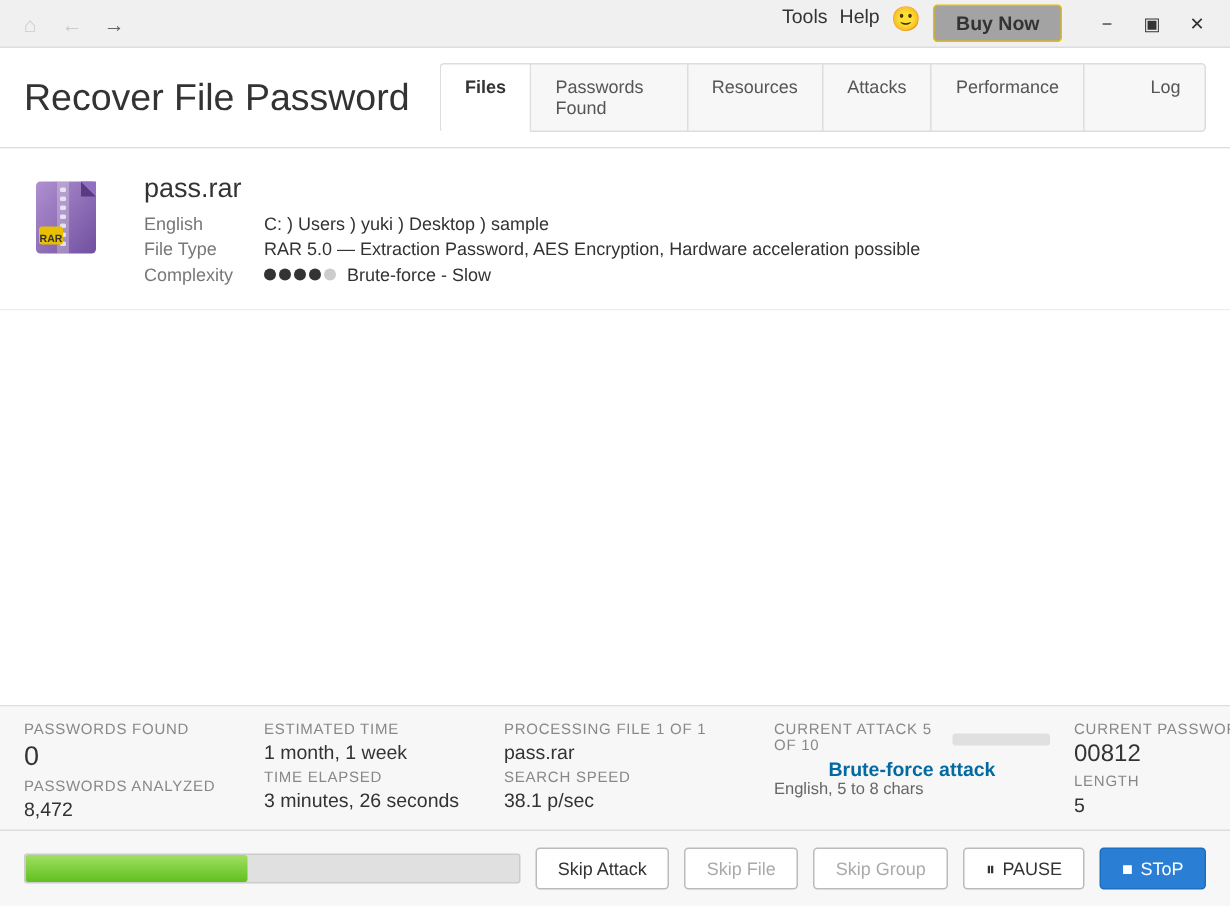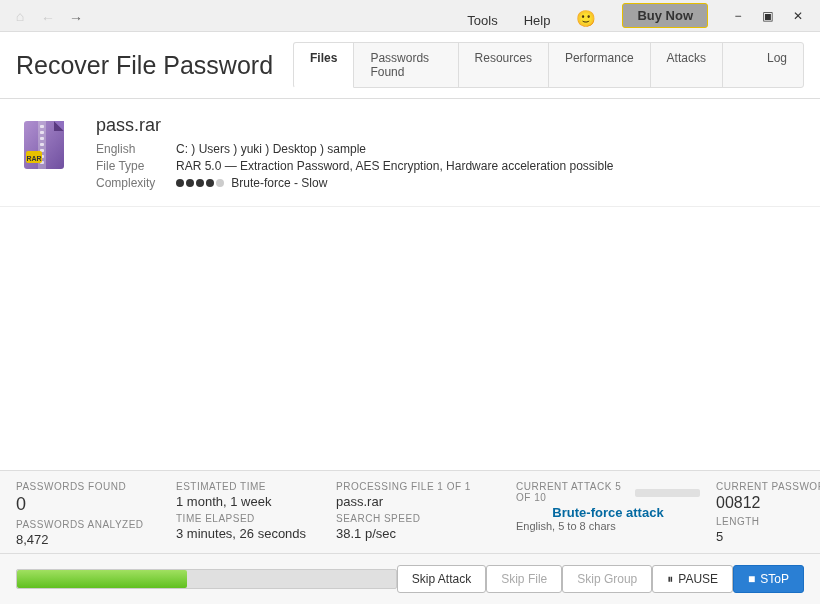--- a/index.html
+++ b/index.html
@@ -15,21 +15,21 @@
       border-bottom: 1px solid #ddd;
     }
     .title-bar-nav { display: flex; gap: 4px; align-items: center; }
     .nav-btn {
       width: 24px; height: 24px; border: none; background: transparent;
       cursor: pointer; display: flex; align-items: center; justify-content: center;
       font-size: 14px; color: #666; border-radius: 3px;
     }
     .nav-btn.disabled { color: #ccc; cursor: default; }
     .title-bar-spacer { flex: 1; }
-    .title-bar-menu { display: flex; gap: 26px; align-items: flex-end; margin-right: 16px; font-size: 13px; }
+    .title-bar-menu { display: flex; gap: 8px; align-items: flex-start; margin-right: 16px; font-size: 13px; }
     .menu-item { cursor: pointer; color: #333; }
     .buy-now-btn {
       background: #a3a3a3; border: 1px solid #e6be00; padding: 4px 14px;
       font-size: 13px; font-weight: bold; cursor: pointer; color: #333;
       border-radius: 3px;
     }
     .smile-icon { font-size: 16px; cursor: pointer; }
     .window-controls { display: flex; gap: 2px; }
     .win-btn {
       width: 28px; height: 28px; border: none; background: transparent;
@@ -99,20 +99,21 @@
     .stat-attack { color: #0369a1; font-weight: 600; font-size: 13px; text-align: center; }
     .stat-sub { font-size: 11px; color: #666; }
     .current-password-value { font-size: 16px; color: #333; font-weight: 500; }
 
     
     .progress-area {
       background: #f7f7f7;
       padding: 8px 16px;
       display: flex;
       align-items: center;
+      gap: 10px;
       height: 50px;
     }
     .progress-bar-container {
       flex: 1;
       height: 20px;
       background: #e0e0e0;
       border: 1px solid #ccc;
       border-radius: 2px;
       overflow: hidden;
     }
@@ -183,22 +184,22 @@
     <button class="win-btn close">✕</button>
   </div>
 </div>
 
 <div class="main-header">
   <div class="app-title">Recover File Password</div>
   <div class="tabs">
     <div class="tab active">Files</div>
     <div class="tab">Passwords Found</div>
     <div class="tab">Resources</div>
+    <div class="tab">Attacks</div>
     <div class="tab">Performance</div>
-    <div class="tab">Attacks</div>
     <div class="tab">Log</div>
   </div>
 </div>
 
 <div class="file-info-area">
   <div class="file-icon">
     <svg class="rar-icon" viewBox="0 0 56 56" xmlns="http://www.w3.org/2000/svg">
 
       <defs>
         <linearGradient id="rarGrad" x1="0%" y1="0%" x2="100%" y2="100%">

